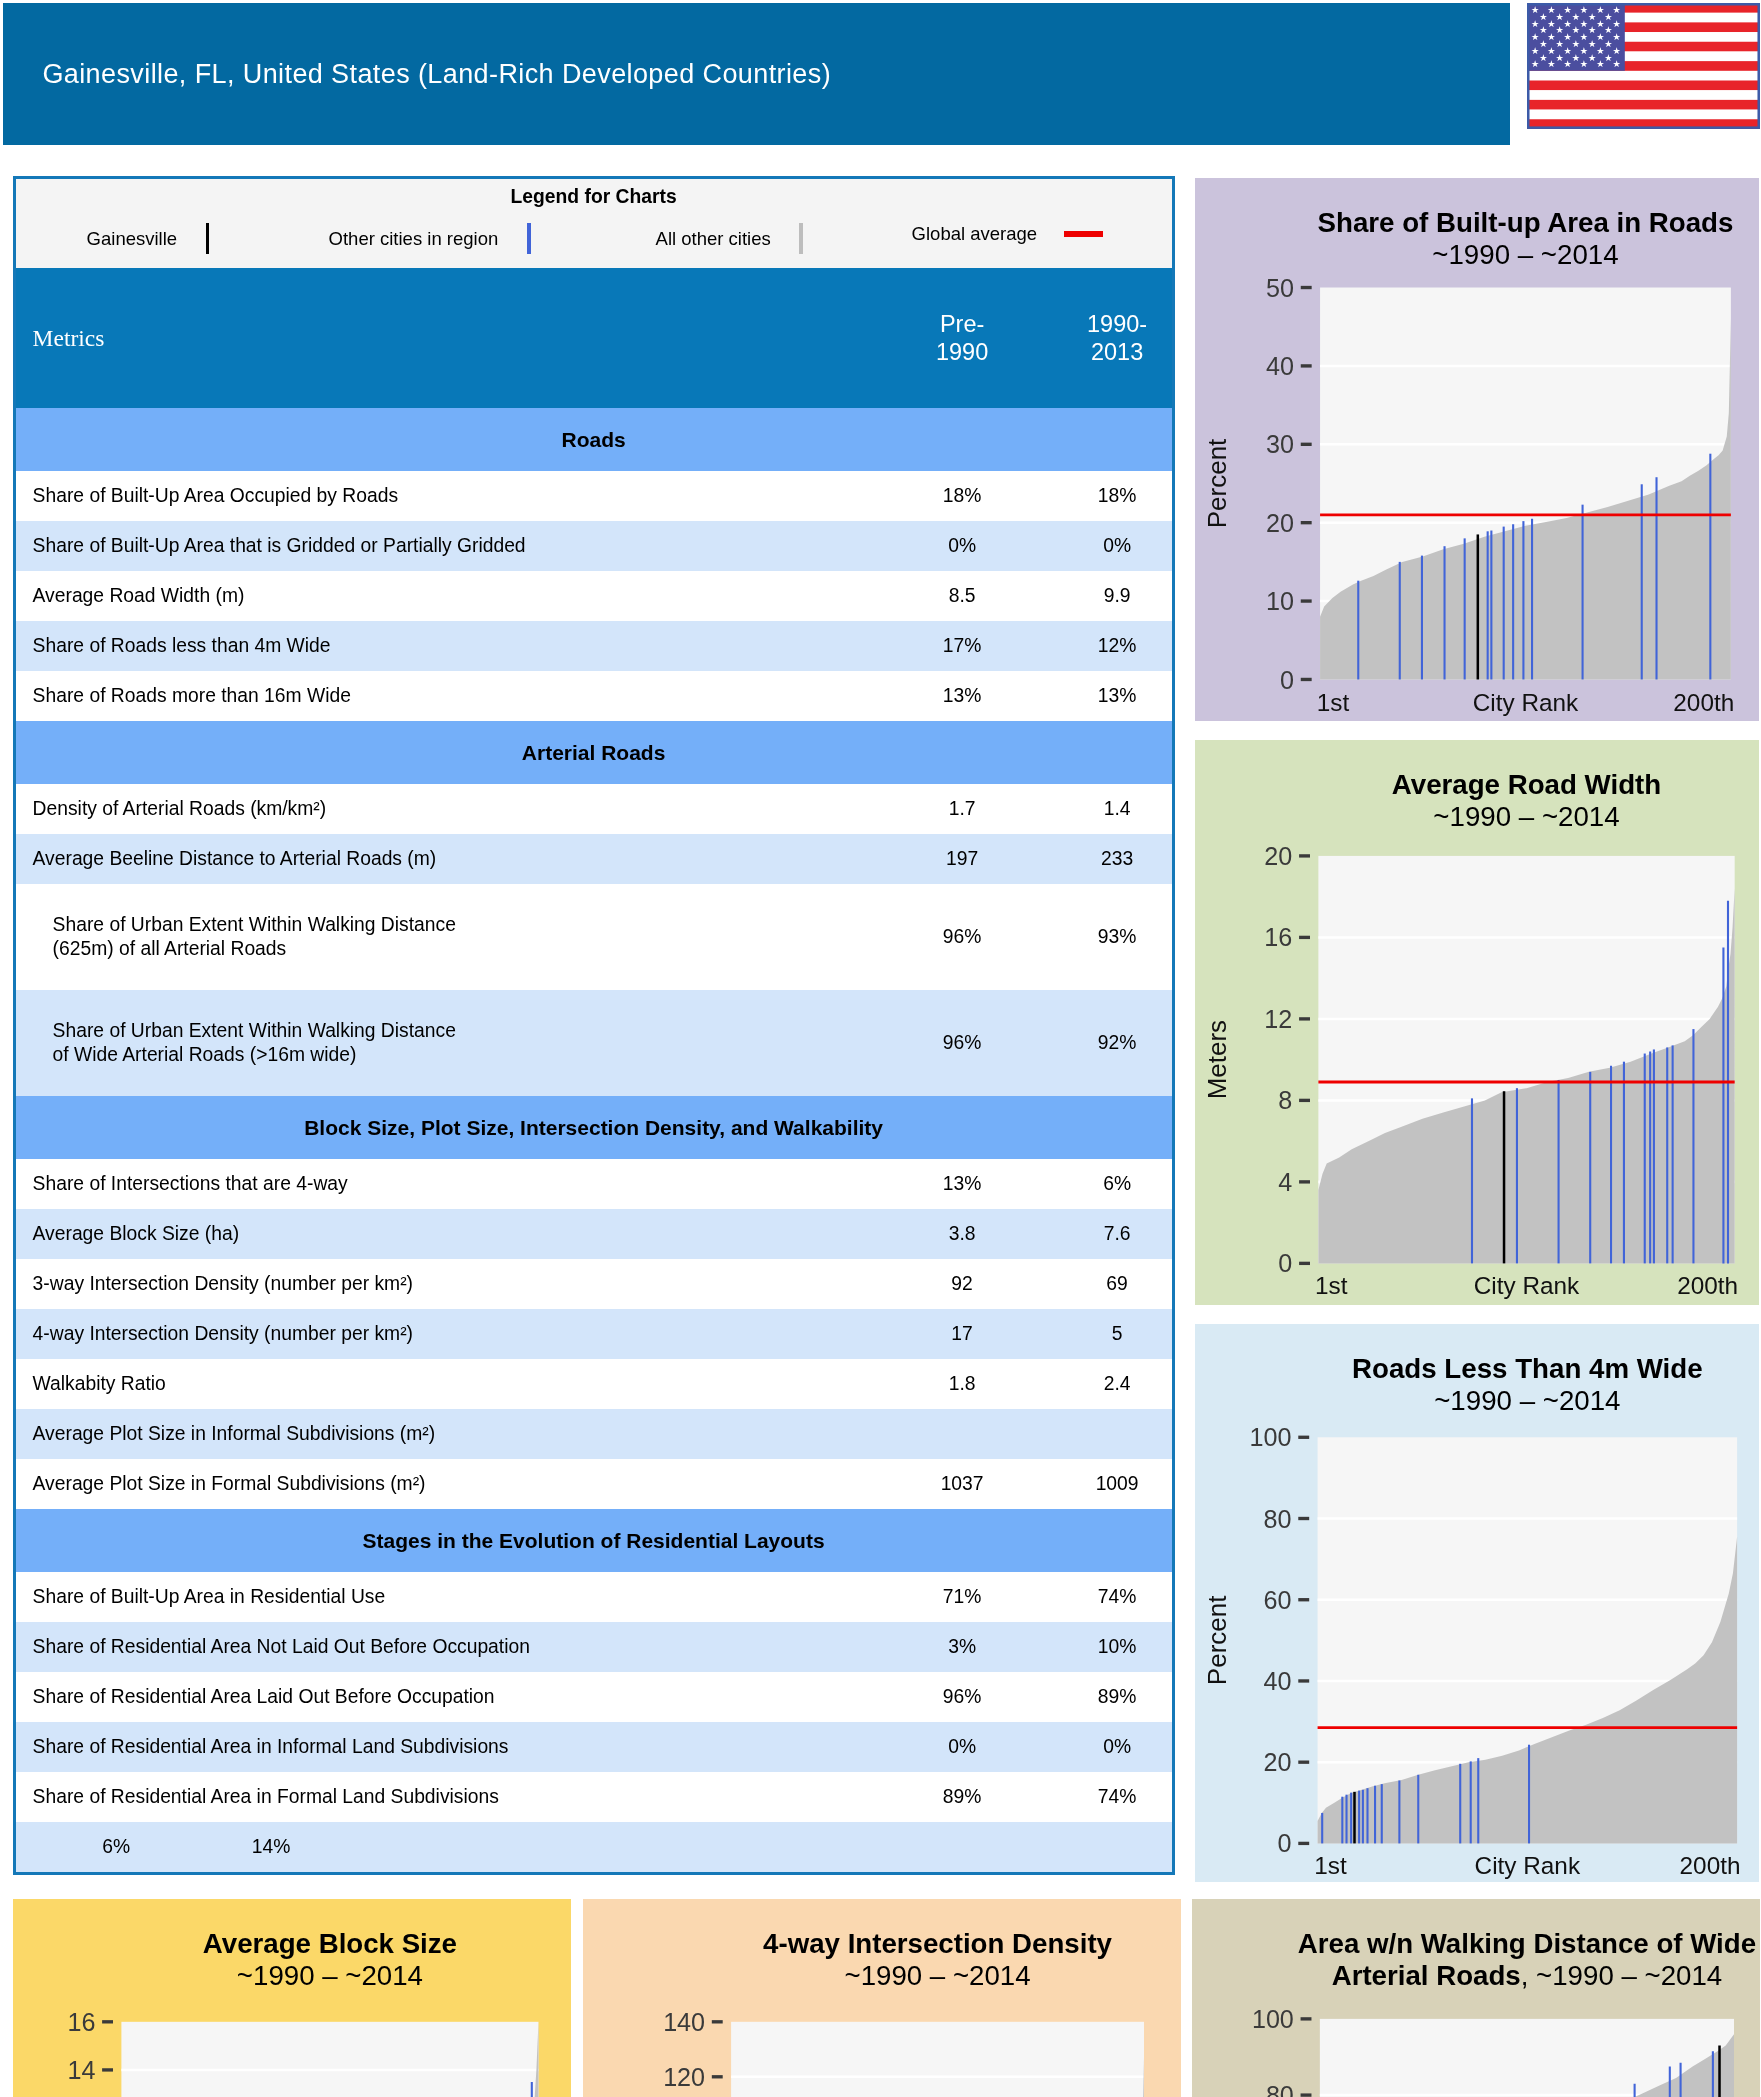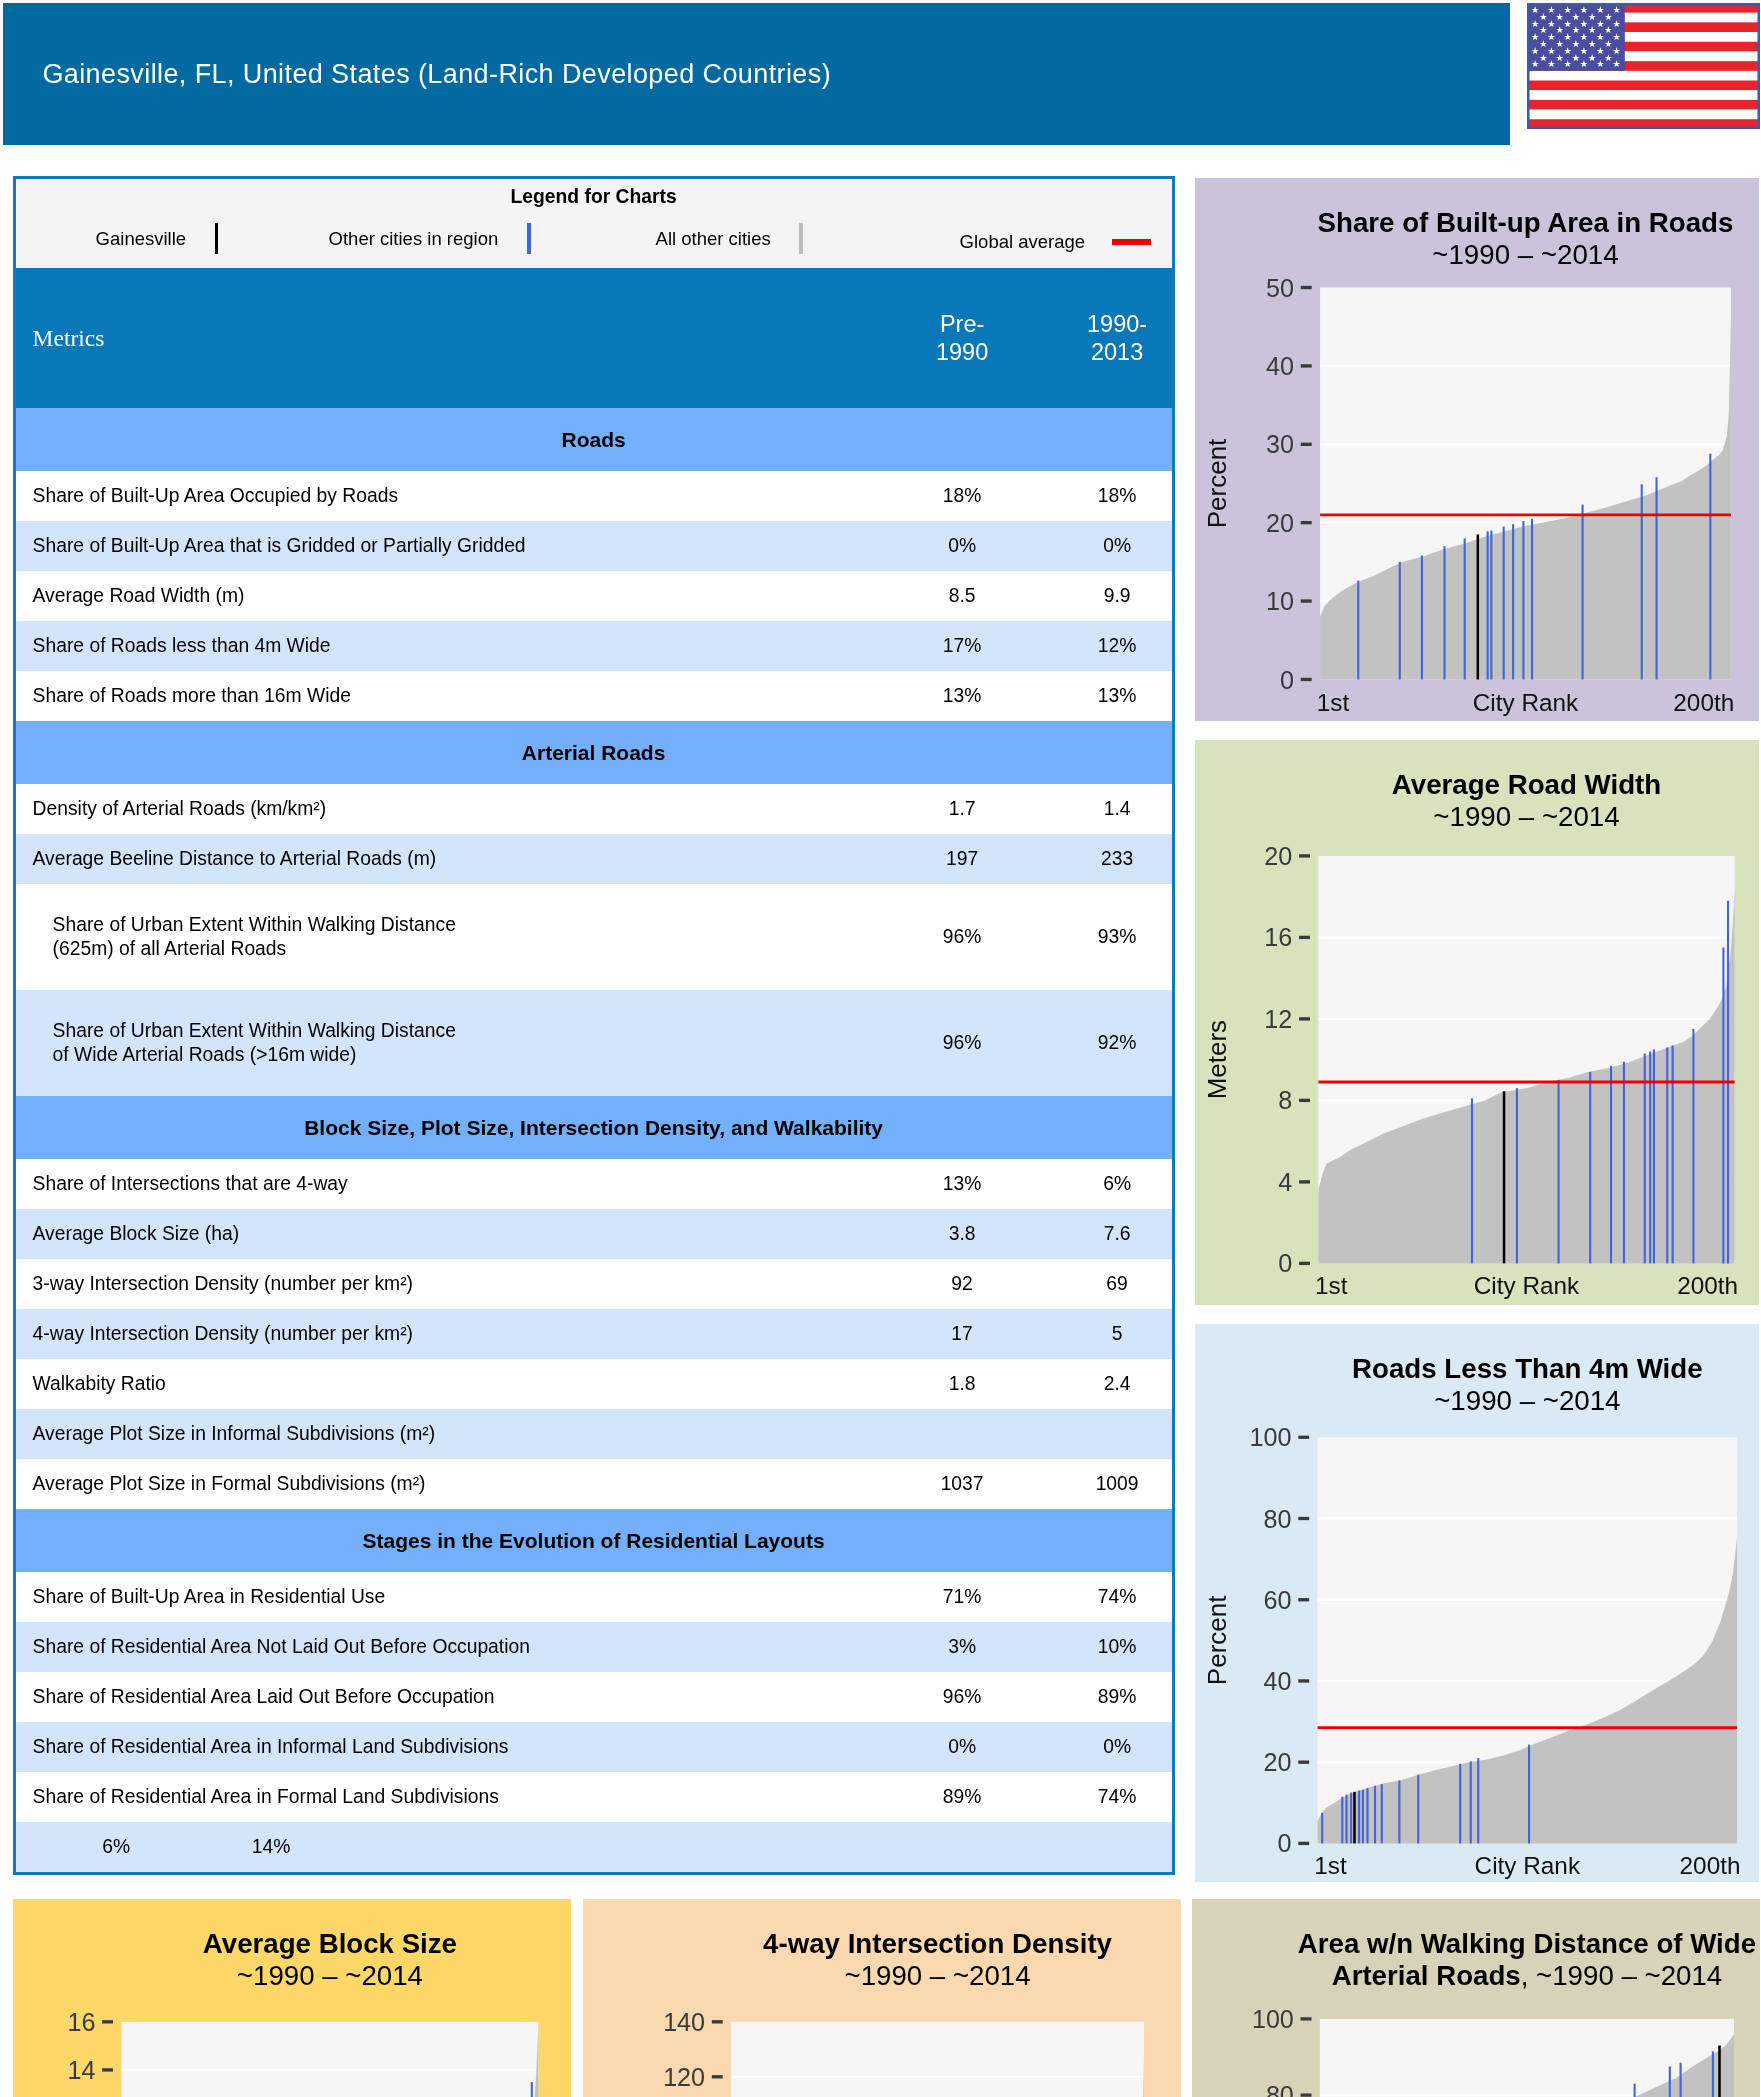--- a/index.html
+++ b/index.html
@@ -116,33 +116,33 @@
         <text x="174.6" y="145.3846153846154" text-anchor="middle" dy="0.36em" font-size="22" fill="#FFFFFF">★</text>
         <text x="213.4" y="145.3846153846154" text-anchor="middle" dy="0.36em" font-size="22" fill="#FFFFFF">★</text>
         <rect x="3" y="3" width="549" height="294" fill="none" stroke="#3C5BA8" stroke-width="6"></rect>
       </svg>
   </div>
 
   <div class="metrics-table">
     <div class="legend-block">
       <div class="legend-title">Legend for Charts</div>
       <div>
-          <div class="lg-item" style="left: 80px;">
+          <div class="lg-item" style="left: 71px;">
             <span>Gainesville</span>
             <span class="lg-bar" style="background: rgb(0, 0, 0);"></span>
           </div>
           <div class="lg-item" style="left: 313px;">
             <span>Other cities in region</span>
             <span class="lg-bar" style="background: rgb(65, 100, 216);"></span>
           </div>
           <div class="lg-item" style="left: 640px;">
             <span>All other cities</span>
             <span class="lg-bar" style="background: rgb(189, 189, 189);"></span>
           </div>
-          <div class="lg-item" style="left: 944px; margin-top: 8px;">
+          <div class="lg-item" style="left: 896px;">
             <span>Global average</span>
             <span class="lg-dash" style="background: rgb(238, 0, 0);"></span>
           </div>
         </div>
     </div>
     <div class="table-header">
       <div class="m-label">Metrics</div>
       <div class="colhead v1">
         <span class="ch-inner"><span>Pre-</span><br>
         <span>1990</span></span>

